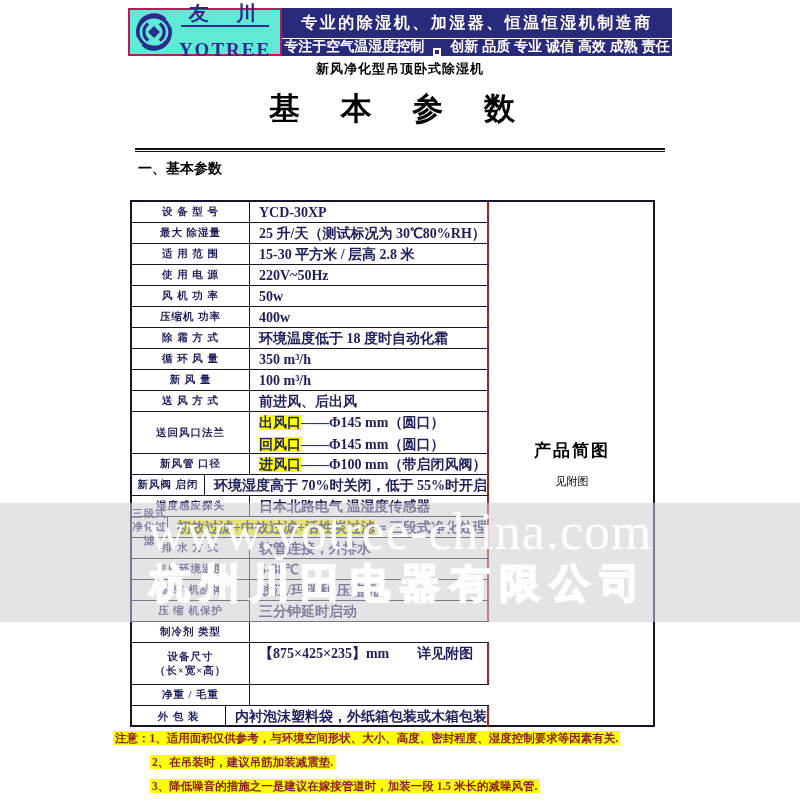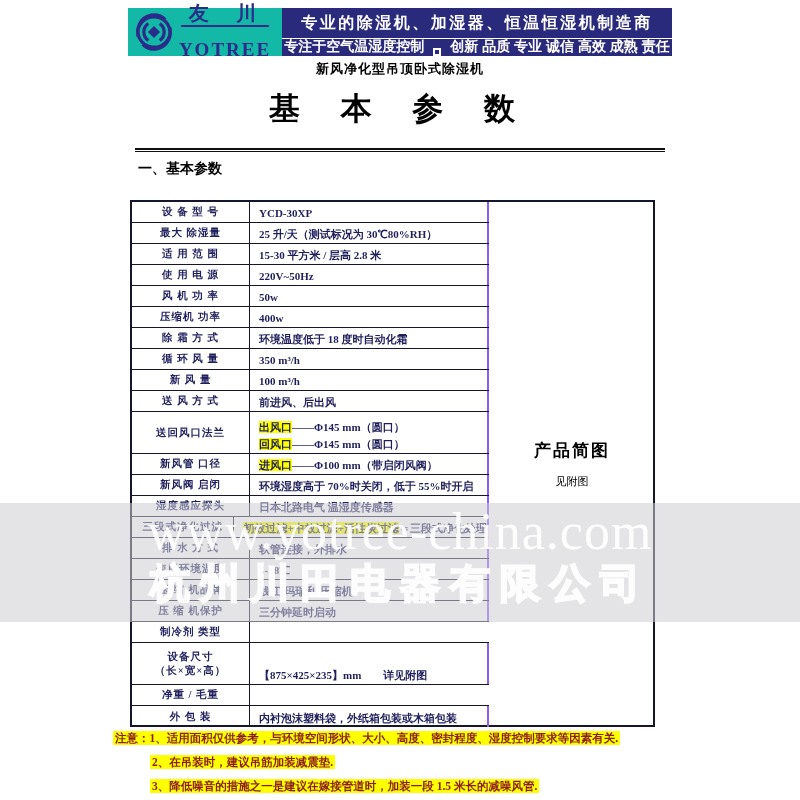--- a/index.html
+++ b/index.html
@@ -1,21 +1,21 @@
 <!DOCTYPE html>
 <html><head>
 <meta charset="utf-8">
 <style>
   html,body{margin:0;padding:0;background:#fff;}
   .page{position:relative;width:800px;height:800px;background:#ffffff;overflow:hidden;
         font-family:"Liberation Sans",sans-serif;}
 
   
   .hdr{position:absolute;left:128px;top:8px;width:544px;height:48px;display:flex;}
-  .logo-box{width:154px;box-sizing:border-box;border:2px solid #14b8a6;background:#14b8a6;
+  .logo-box{width:154px;box-sizing:border-box;border:2px solid #be185d;background:#5eead4;
             display:flex;align-items:center;gap:2px;padding:2px 5px;}
   .logo-icon{flex:0 0 38px;height:38px;}
   .logo-text{flex:1;display:flex;flex-direction:column;align-items:center;}
   .brand-cn{font-size:20px;font-weight:bold;color:#2b2b8a;letter-spacing:11px;line-height:1.05;
             border-bottom:2px solid #2b2b8a;padding:0 2px 1px 8px;white-space:nowrap;}
   .brand-en{font-size:19px;font-weight:bold;color:#2b2b8a;letter-spacing:2px;
             font-family:"Liberation Serif",serif;margin-top:12px;}
   .banner{flex:1;background:#2a2a7d;display:flex;flex-direction:column;color:#fff;}
   .banner-title{flex:1;display:flex;align-items:center;justify-content:center;
                 font-size:16px;font-weight:bold;letter-spacing:2.5px;white-space:nowrap;
@@ -37,23 +37,23 @@
   
   .spec-table{position:absolute;left:130px;top:200px;width:525px;height:527px;box-sizing:border-box;
               border:2px solid #15152e;color:#1f1f5c;font-family:"Liberation Serif",serif;}
   .rows-wrap{position:absolute;left:0;top:0;width:357px;height:100%;}
   .srow{display:flex;height:21px;box-sizing:border-box;border-bottom:1px solid #15152e;}
   .srow.tall{height:42px;}
   .srow:last-child{border-bottom:none;}
   .lc{width:118px;box-sizing:border-box;border-right:1px solid #15152e;display:flex;
       flex-direction:column;align-items:center;justify-content:center;text-align:center;
       font-size:10.5px;font-weight:bold;letter-spacing:1px;line-height:1.25;}
-  .vc{flex:1;box-sizing:border-box;border-right:2px solid #8b5cf6;display:flex;
-      flex-direction:column;justify-content:flex-end;padding-left:9px;
-      font-size:11px;font-weight:bold;line-height:1.55;white-space:nowrap;}
+  .vc{flex:1;box-sizing:border-box;border-right:2px solid #b91c1c;display:flex;
+      flex-direction:column;justify-content:flex-start;padding-left:9px;
+      font-size:14px;font-weight:bold;line-height:1.55;white-space:nowrap;}
   .hl{background:#ffff00;}
   .right-cell{position:absolute;left:357px;top:0;width:166px;height:100%;display:flex;
               flex-direction:column;align-items:center;justify-content:center;gap:12px;
               color:#000;font-family:"Liberation Sans",sans-serif;}
   .rc-title{font-size:17px;font-weight:bold;letter-spacing:2px;}
   .rc-sub{font-size:11px;font-family:"Liberation Serif",serif;}
 
   
   .wm-band{position:absolute;left:0;top:503px;width:800px;height:119px;
            background:rgba(206,206,212,0.55);z-index:5;}

